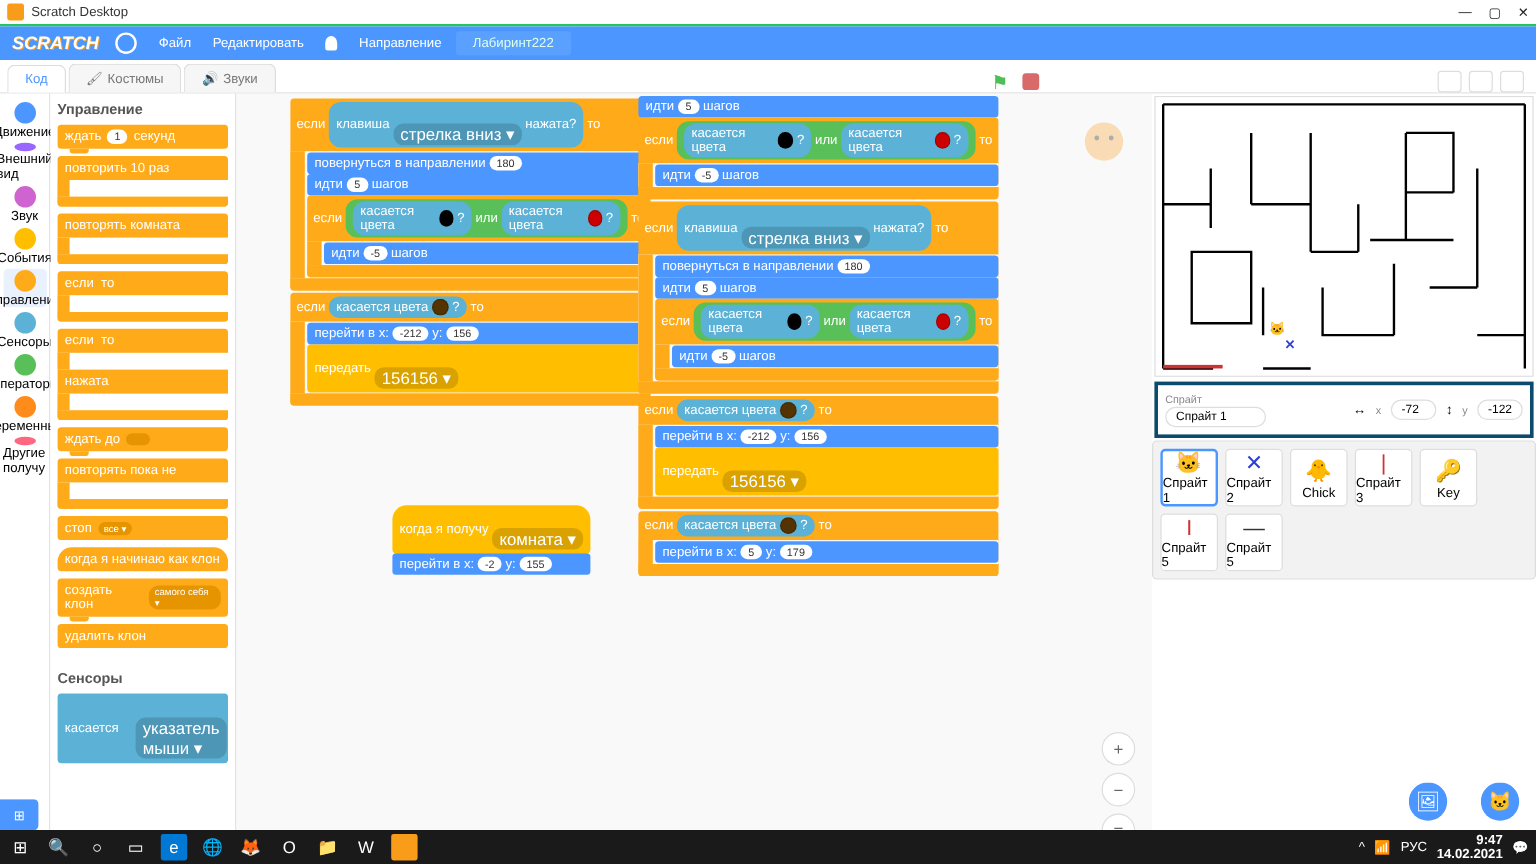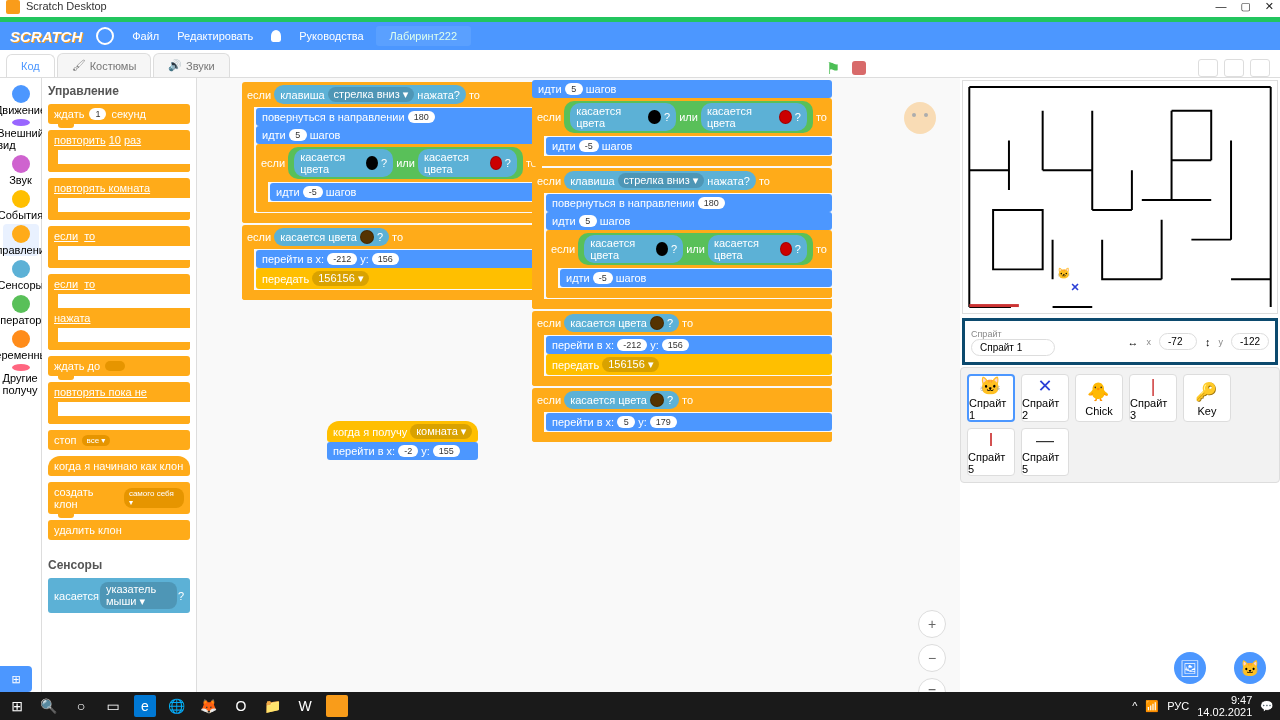--- a/index.html
+++ b/index.html
@@ -1,17 +1,17 @@
 <!DOCTYPE html>
 <html><head>
 <meta charset="utf-8">
 <style>
 *{box-sizing:border-box;margin:0;padding:0;font-family:Arial,sans-serif;font-size:11px;}
 body{background:#fff;overflow:hidden;width:1280px;height:720px;}
-.titlebar{height:22px;background:#fff;border-bottom:5px solid #22c55e;display:flex;align-items:flex-start;padding:0 6px;}
+.titlebar{height:22px;background:#fff;border-bottom:2px solid #22c55e;display:flex;align-items:center;padding:0 6px;}
 .titlebar-icon{width:14px;height:14px;background:#f99c1a;border-radius:2px;margin-right:6px;}
 .titlebar-title{font-size:11px;color:#333;}
 .titlebar-controls{margin-left:auto;display:flex;gap:14px;font-size:12px;color:#222;}
 .menubar{height:28px;background:#4c97ff;display:flex;align-items:center;padding:0 10px;color:#fff;font-size:12px;}
 .logo{font-weight:bold;font-style:italic;font-size:15px;color:#fff;text-shadow:1px 1px 0 #f99c1a;}
 .menubar-item{margin-left:18px;cursor:pointer;}
 .globe-icon{width:18px;height:18px;border:2px solid #fff;border-radius:50%;margin-left:14px;position:relative;}
 .bulb-icon{width:10px;height:12px;background:#fff;border-radius:50% 50% 20% 20%;margin-left:18px;}
 .project-name{background:#5aa0ff;padding:4px 14px;border-radius:3px;margin-left:12px;color:#dfe;}
 .tabs{height:28px;background:#fff;border-bottom:1px solid #ddd;display:flex;align-items:flex-end;padding-left:6px;}
@@ -24,36 +24,36 @@
 .cat-dot{width:36px;height:32px;display:flex;flex-direction:column;align-items:center;justify-content:center;font-size:8px;cursor:pointer;border-radius:4px;}
 .cat-dot.sel{background:#e9f1ff;}
 .dot{width:18px;height:18px;border-radius:50%;margin-bottom:1px;}
 .palette{width:155px;background:#fff;border-right:1px solid #ddd;padding:6px;overflow:hidden;}
 .palette-header{font-size:12px;font-weight:bold;color:#555;margin-bottom:6px;}
 .pblock{background:#ffab19;color:#fff;border-radius:3px;padding:4px 6px;margin-bottom:6px;font-size:9px;position:relative;min-height:18px;display:flex;align-items:center;gap:5px;}
 .pblock.notch::after{content:"";position:absolute;bottom:-4px;left:10px;width:16px;height:4px;background:#ffab19;border-radius:0 0 3px 3px;}
 .pblock .numslot{background:#fff;color:#333;border-radius:8px;padding:1px 6px;font-size:9px;}
 .pblock .dd{background:#e69500;border-radius:8px;padding:1px 5px;font-size:8px;}
 .pblock .oval{background:#e69500;border-radius:8px;padding:1px 10px;min-width:10px;height:10px;}
-.cshape{background:#ffab19;color:#fff;border-radius:3px;margin-bottom:6px;font-size:9px;text-decoration:underline;}
+.cshape{background:#ffab19;color:#fff;border-radius:3px;margin-bottom:6px;font-size:9px;}
 .cshape-top{padding:4px 6px;display:flex;align-items:center;gap:3px;}
 .cshape-mid{height:14px;border-left:10px solid #ffab19;background:#fff;margin-left:0;}
 .cshape-bot{height:8px;background:#ffab19;border-radius:0 0 3px 3px;}
 .script-area{flex:1;background:#f9f9f9;position:relative;overflow:hidden;}
 .cat-watermark{position:absolute;right:20px;top:20px;width:40px;height:40px;opacity:0.3;}
 .cat-watermark svg{width:100%;height:100%;}
 .zoom-controls{position:absolute;right:14px;bottom:14px;display:flex;flex-direction:column;gap:6px;}
 .zoom-btn{width:28px;height:28px;background:#fff;border:1px solid #ddd;border-radius:50%;display:flex;align-items:center;justify-content:center;font-size:14px;color:#666;cursor:pointer;}
 .script{position:absolute;}
 .blk{color:#fff;font-size:9px;padding:3px 6px;border-radius:3px;display:flex;align-items:center;gap:3px;min-height:16px;white-space:nowrap;}
 .blk.motion{background:#4c97ff;}
 .blk.events{background:#ffbf00;}
 .numfield{background:#fff;color:#333;border-radius:8px;padding:1px 6px;font-size:9px;min-width:18px;text-align:center;}
 .colorslot{width:14px;height:14px;border-radius:50%;border:1px solid rgba(0,0,0,0.2);}
-.ddown{background:rgba(0,0,0,0.15);border-radius:8px;padding:1px 6px;font-size:11px;}
+.ddown{background:rgba(0,0,0,0.15);border-radius:8px;padding:1px 6px;font-size:14px;margin-top:16px;}
 .cwrap{background:#ffab19;border-radius:3px;}
 .cwrap-head{padding:3px 5px;display:flex;align-items:center;gap:3px;color:#fff;font-size:9px;}
 .cwrap-body{border-left:12px solid #ffab19;background:#f9f9f9;padding:1px 0 1px 2px;}
 .cwrap-foot{height:10px;background:#ffab19;border-radius:0 0 3px 3px;}
 .hexslot{background:#5cb1d6;border-radius:10px;padding:2px 6px;display:flex;align-items:center;gap:3px;font-size:8px;}
 .hexslot.op{background:#59c059;}
 .right-panel{width:320px;background:#fff;display:flex;flex-direction:column;}
 .flag{width:18px;height:18px;color:#4cbf56;font-size:16px;}
 .stop{width:14px;height:14px;background:#d86a6a;border-radius:3px;}
 .stage-preview{height:234px;border:1px solid #ddd;margin:2px;background:#fff;position:relative;}
@@ -67,46 +67,46 @@
 .eyebtn.active{background:#4c97ff;color:#fff;border-color:#4c97ff;}
 .sprites-grid{flex:1;background:#f2f2f2;border:1px solid #ddd;border-radius:4px;padding:6px;display:flex;flex-wrap:wrap;align-content:flex-start;gap:6px;}
 .sprite-tile{width:48px;height:48px;background:#fff;border:1px solid #ddd;border-radius:4px;display:flex;flex-direction:column;align-items:center;justify-content:center;font-size:8px;cursor:pointer;position:relative;}
 .sprite-tile.sel{border:2px solid #4c97ff;}
 .sprite-tile .thumb{width:26px;height:26px;display:flex;align-items:center;justify-content:center;font-size:18px;}
 .stage-col{width:52px;display:flex;flex-direction:column;align-items:center;}
 .stage-label{font-size:9px;color:#888;margin-bottom:4px;}
 .stage-thumb{width:46px;height:36px;border:1px solid #ddd;border-radius:3px;background:#fff;margin-bottom:4px;}
 .fab{position:fixed;bottom:36px;width:32px;height:32px;background:#4c97ff;border-radius:50%;display:flex;align-items:center;justify-content:center;color:#fff;font-size:16px;}
 .backpack{position:fixed;bottom:28px;left:0;width:32px;height:26px;background:#4c97ff;color:#fff;display:flex;align-items:center;justify-content:center;border-radius:0 4px 4px 0;}
-.psensing{background:#5cb1d6;color:#fff;border-radius:3px;padding:4px 6px;margin-bottom:6px;font-size:9px;display:flex;align-items:center;gap:1px;}
+.psensing{background:#5cb1d6;color:#fff;border-radius:3px;padding:4px 6px;margin-bottom:6px;font-size:9px;display:flex;align-items:center;gap:14px;}
 .taskbar{position:fixed;bottom:0;left:0;right:0;height:28px;background:#1a1a1a;display:flex;align-items:center;padding:0 6px;gap:10px;}
 .tbicon{width:22px;height:22px;display:flex;align-items:center;justify-content:center;color:#fff;font-size:14px;border-radius:2px;}
 .tbright{margin-left:auto;display:flex;align-items:center;gap:8px;color:#fff;font-size:9px;}
-.tbtime{text-align:right;line-height:1.1;}
+.tbtime{text-align:right;line-height:1.1;font-weight:bold;}
 </style>
 </head>
 <body>
 
 <div class="titlebar">
   <div class="titlebar-icon"></div>
   <div class="titlebar-title">Scratch Desktop</div>
   <div class="titlebar-controls">
     <span>—</span>
     <span>▢</span>
     <span>✕</span>
   </div>
 </div>
 
 <div class="menubar">
   <span class="logo">SCRATCH</span>
   <span class="globe-icon"></span>
   <span class="menubar-item">Файл</span>
   <span class="menubar-item">Редактировать</span>
   <span class="bulb-icon"></span>
-  <span class="menubar-item">Руководства</span>
+  <span class="menubar-item">Направление</span>
   <span class="project-name">Лабиринт222</span>
 </div>
 
 <div class="tabs">
   <div class="tab active">
       <span>Код</span>
     </div>
   <div class="tab">🖌 <span>Костюмы</span></div>
   <div class="tab">🔊 <span>Звуки</span></div>
   <div style="flex:1"></div>

